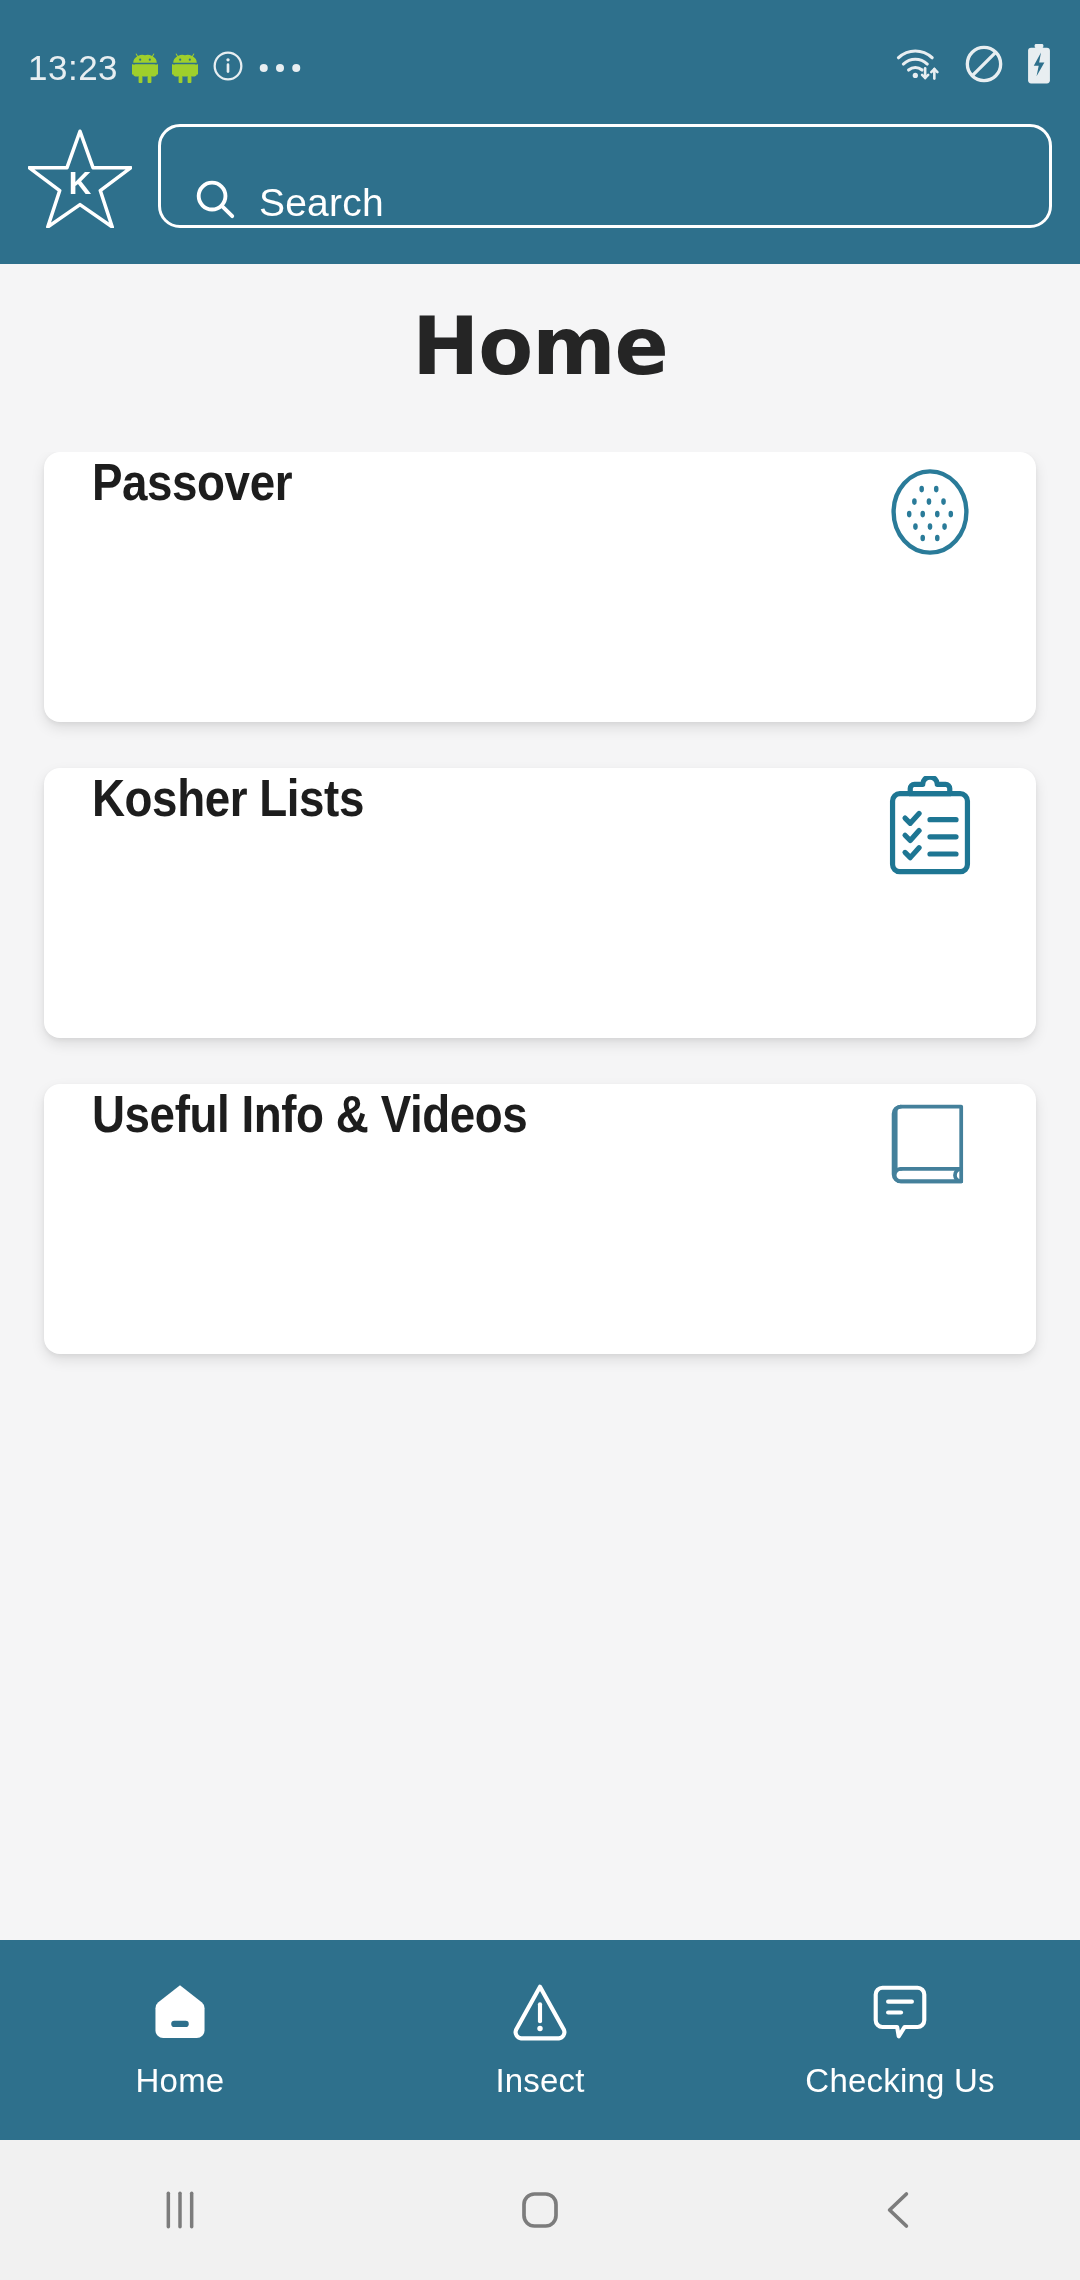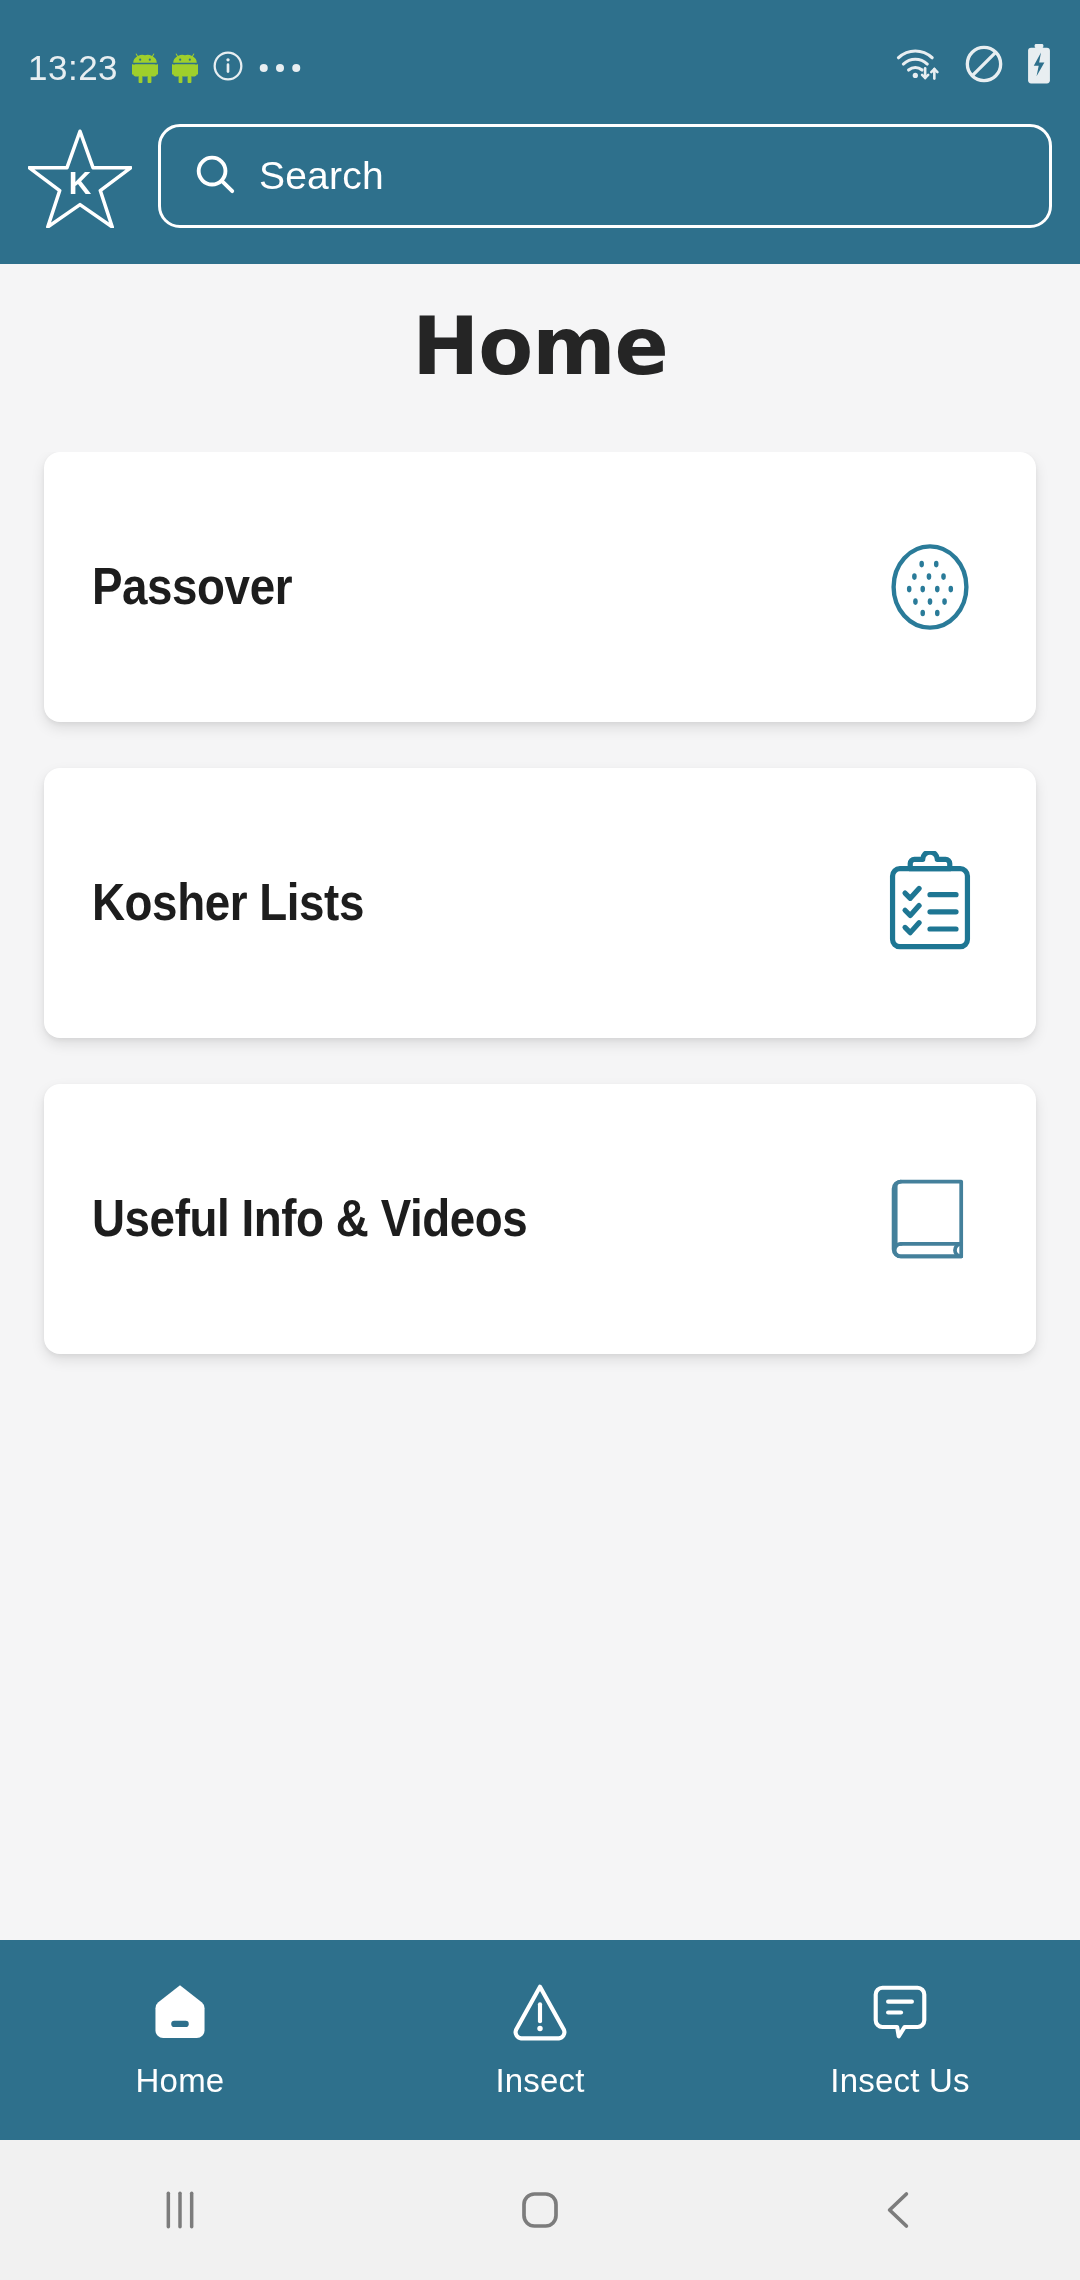--- a/index.html
+++ b/index.html
@@ -25,21 +25,21 @@
 
   
   .appbar {
     position:absolute; top:88px; left:0; width:1080px; height:176px;
     background:#2E708C;
     display:flex; align-items:center; padding:0 28px;
   }
   .brand-logo { width:104px; height:104px; flex:none; margin-right:26px; }
   .searchbox {
     flex:1; height:104px; border:3px solid #FFFFFF; border-radius:22px;
-    display:flex; align-items:center; padding:0 32px; gap:22px;
+    display:flex; align-items:flex-end; padding:0 32px; gap:22px;
     background:transparent;
   }
   .search-text {
     font-size:39px; color:#FFFFFF; font-weight:400; letter-spacing:0.2px;
   }
 
   
   .page-title {
     position:absolute; top:300px; left:0; width:1080px;
     text-align:center; font-size:80px; font-weight:bold;
@@ -52,21 +52,21 @@
     position:absolute; top:452px; left:0; width:1080px; height:1488px;
     overflow:hidden;
   }
   .card {
     position:relative;
     margin:0 44px 46px 44px;
     height:270px;
     background:#FFFFFF;
     border-radius:16px;
     box-shadow:0 6px 14px rgba(0,0,0,0.10), 0 2px 4px rgba(0,0,0,0.05);
-    display:flex; align-items:center;
+    display:flex; 
     padding:0 46px 0 48px;
   }
   .card-label {
     flex:1;
     font-size:52px;
     font-weight:bold;
     color:#1D1D1D;
     line-height:1.18;
     letter-spacing:-0.5px;
     font-family:"Liberation Sans Narrow","Liberation Sans", sans-serif;
@@ -291,21 +291,21 @@
     </div>
 
     <div class="navitem">
       <span class="nav-ico">
         <svg viewBox="0 0 24 24" width="62" height="62">
           <path d="M5.2 2.6h13.6a2.6 2.6 0 0 1 2.6 2.6v10a2.6 2.6 0 0 1-2.6 2.6h-5l-2.3 3.6-.6-3.6H5.2a2.6 2.6 0 0 1-2.6-2.6v-10a2.6 2.6 0 0 1 2.6-2.6Z" fill="none" stroke="#FFFFFF" stroke-width="1.6" stroke-linejoin="round"></path>
           <line x1="7.4" y1="8" x2="16.6" y2="8" stroke="#FFFFFF" stroke-width="1.6" stroke-linecap="round"></line>
           <line x1="7.4" y1="12.2" x2="12.4" y2="12.2" stroke="#FFFFFF" stroke-width="1.6" stroke-linecap="round"></line>
         </svg>
       </span>
-      <span class="nav-label">Insect Us</span>
+      <span class="nav-label">Checking Us</span>
     </div>
   </div>
 
   <div class="sysnav">
     <div class="sysbtn">
       <svg viewBox="0 0 26 30" width="44" height="50">
         <g stroke="#7C7C7C" stroke-width="2.1" stroke-linecap="round">
           <line x1="6" y1="5" x2="6" y2="25"></line>
           <line x1="13" y1="5" x2="13" y2="25"></line>
           <line x1="20" y1="5" x2="20" y2="25"></line>

